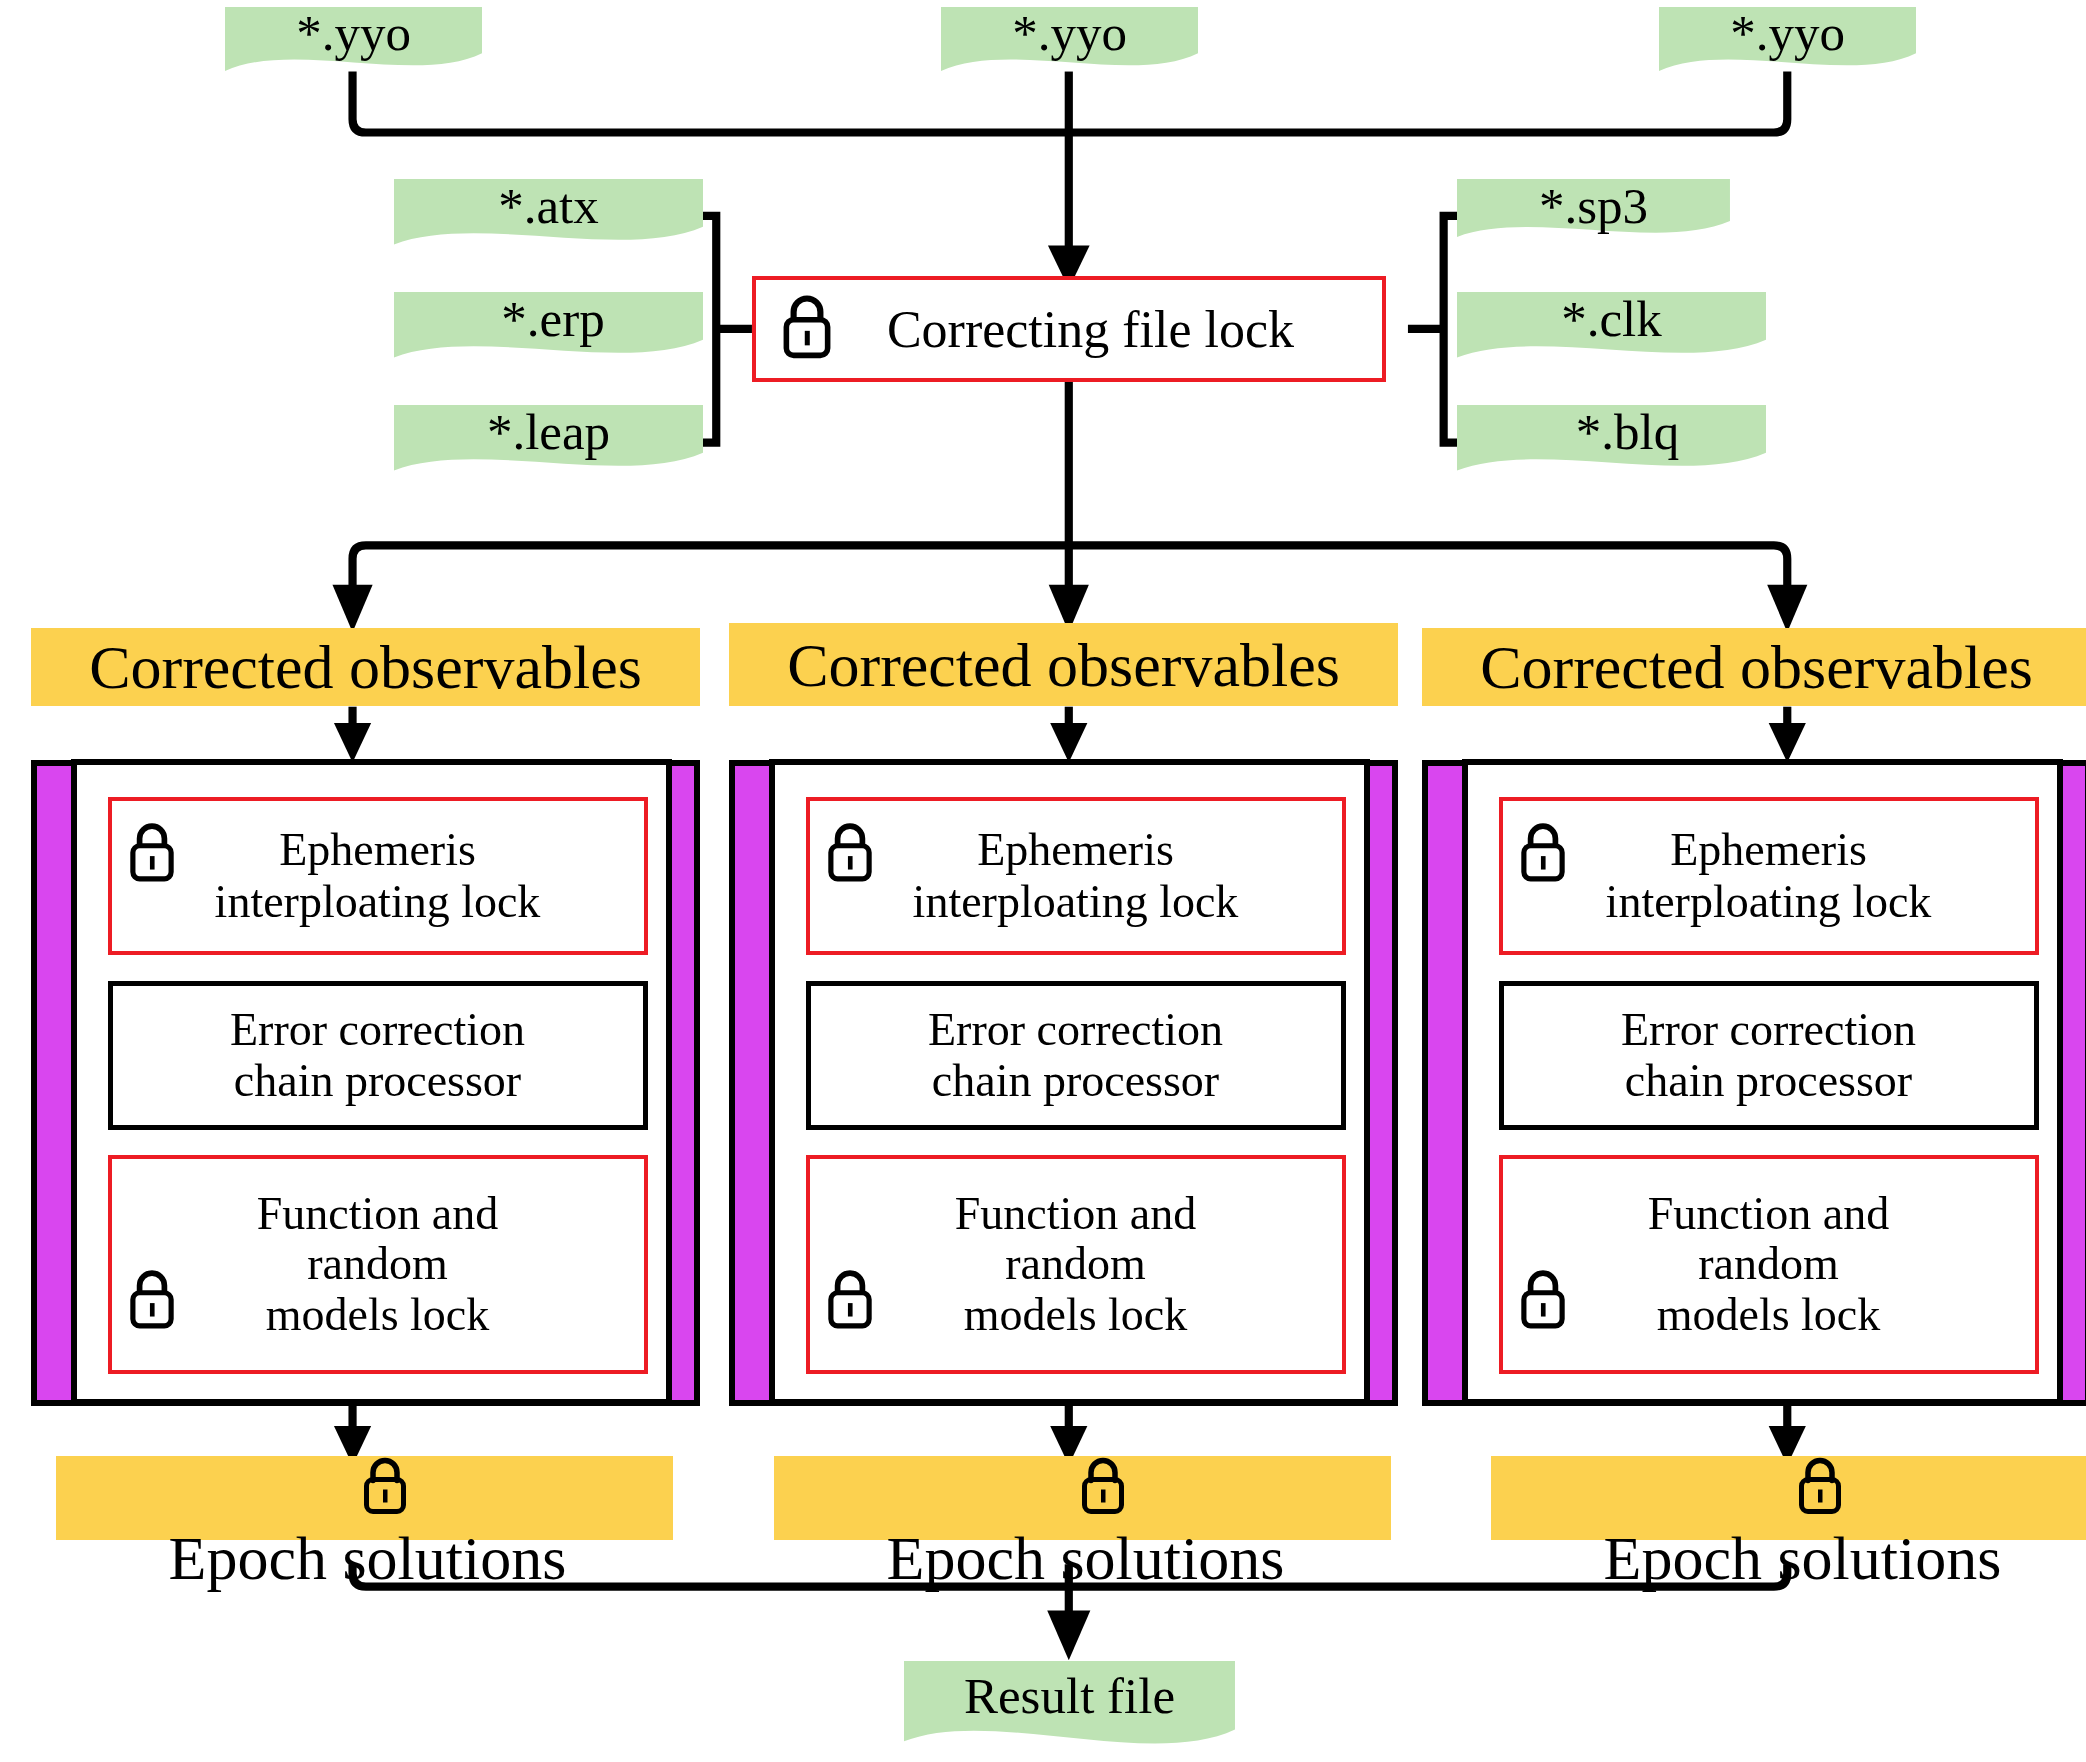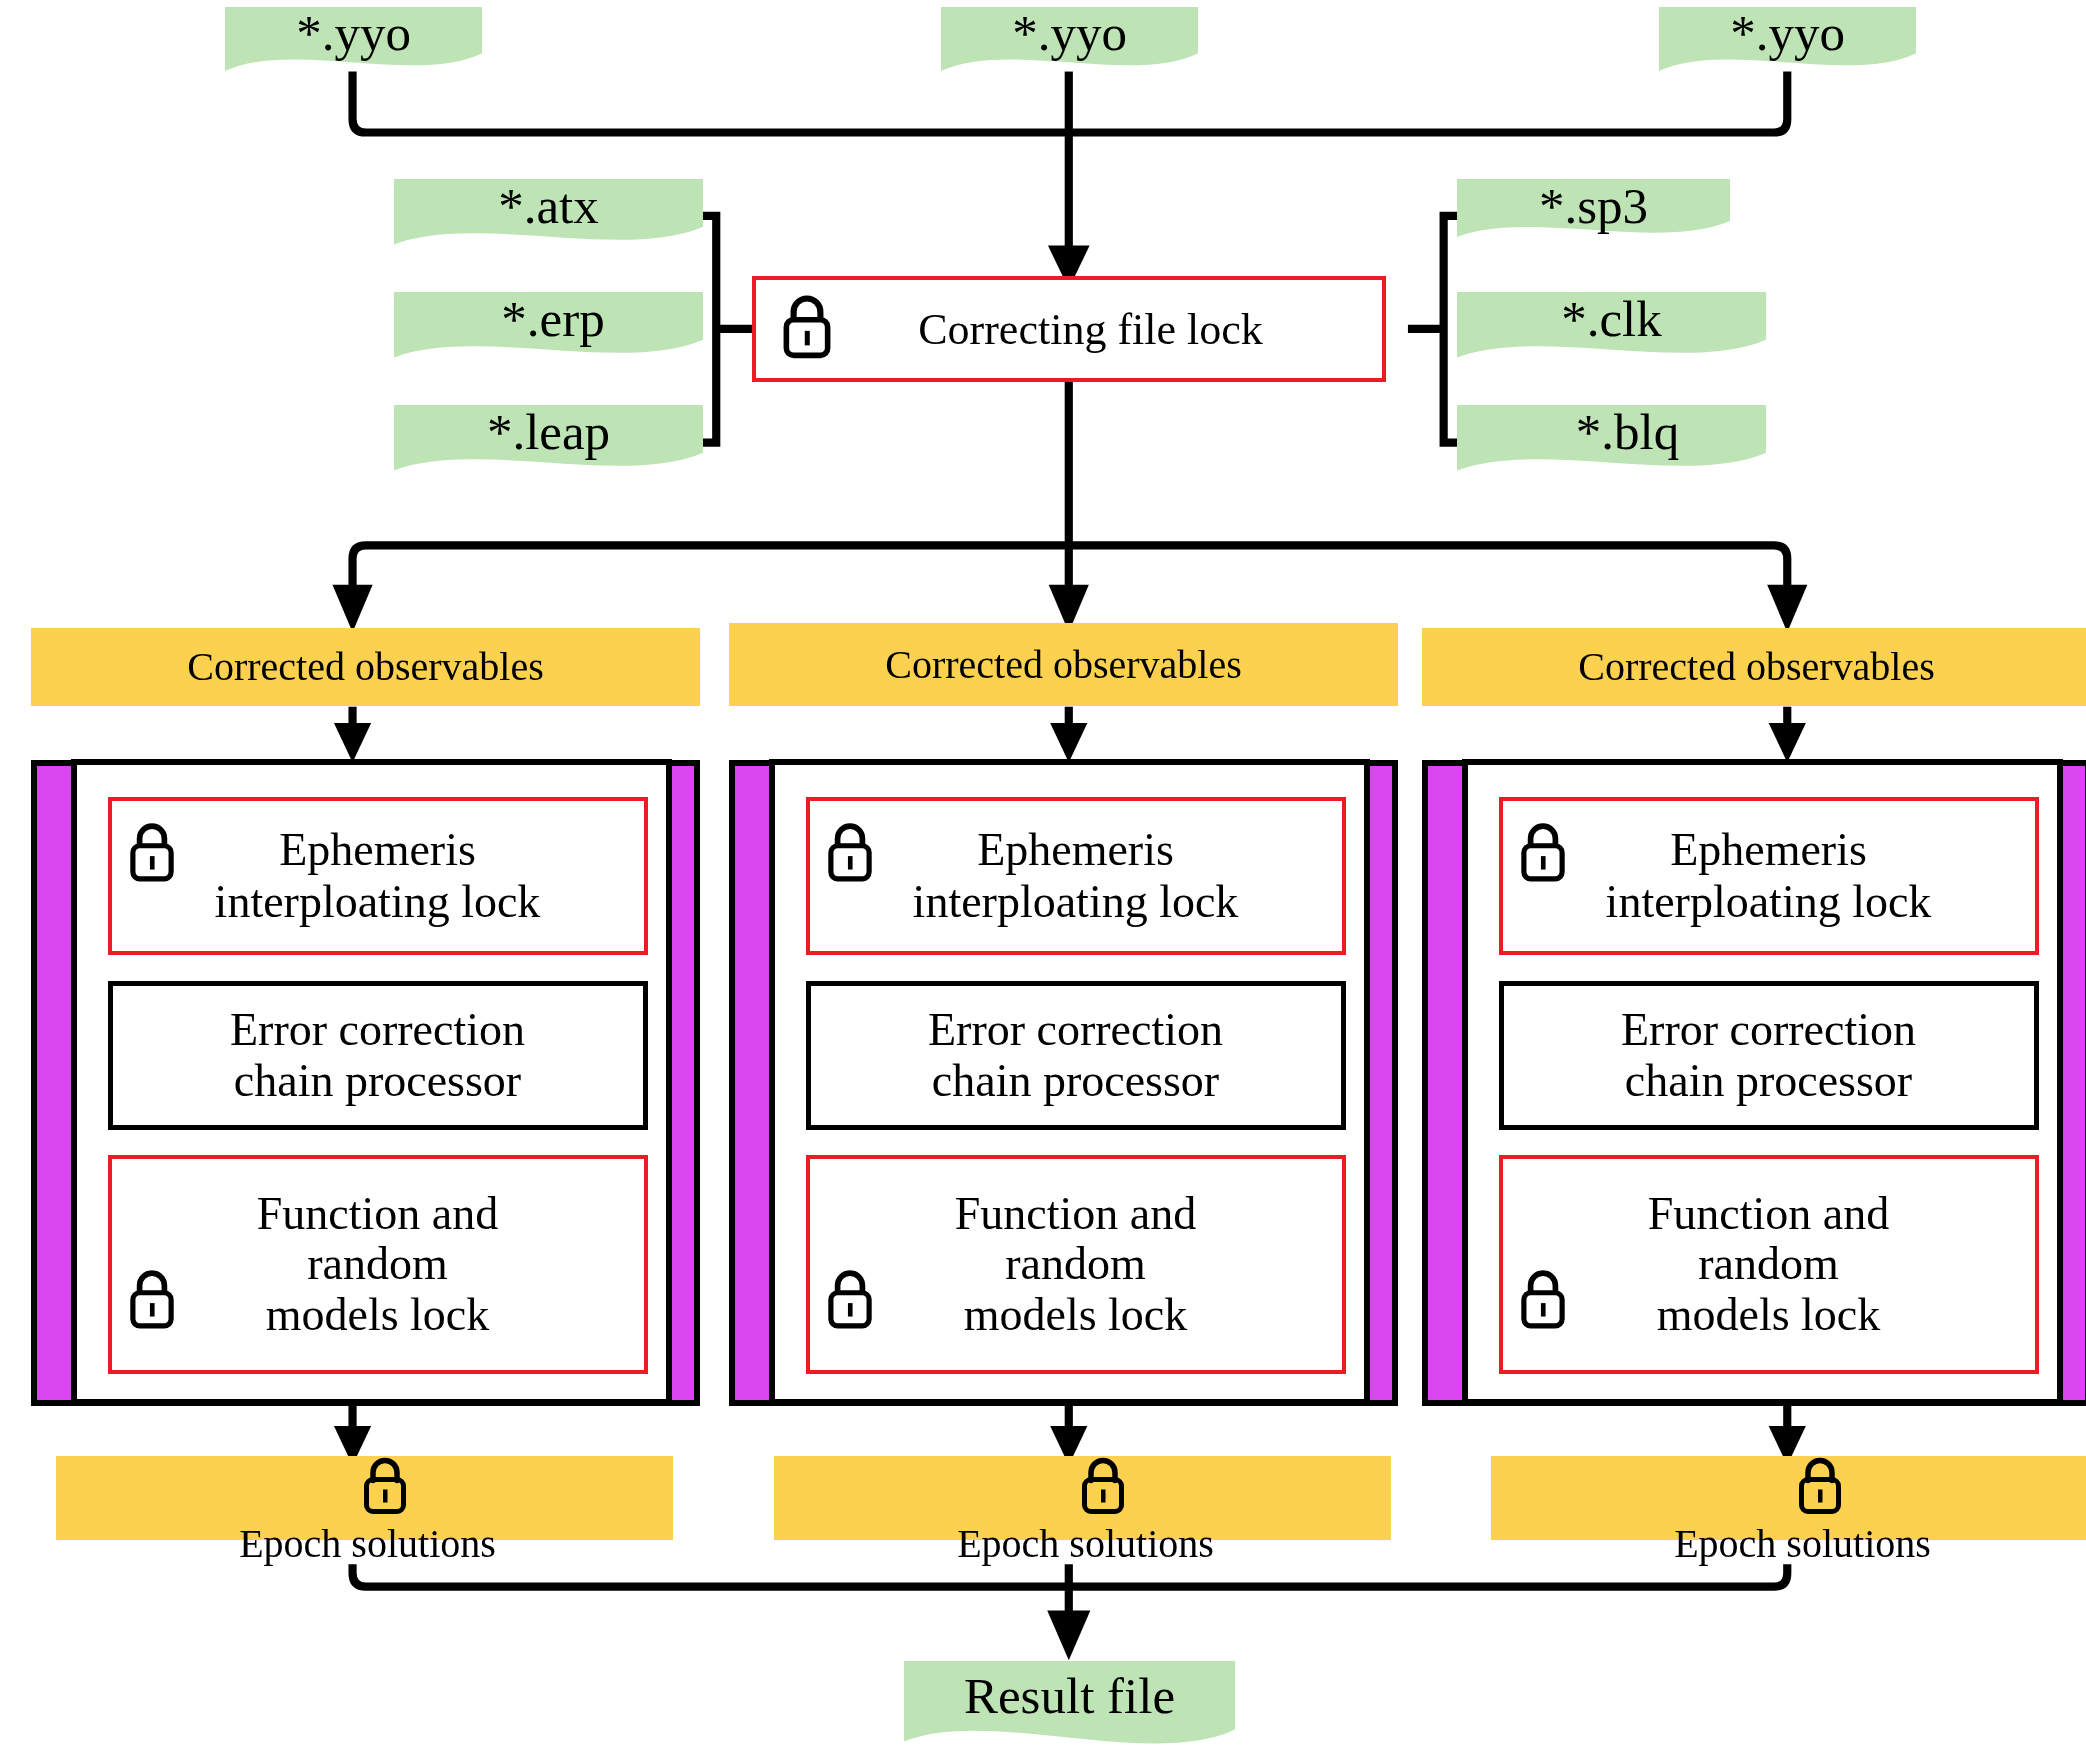--- a/index.html
+++ b/index.html
@@ -12,21 +12,21 @@
   
   .filebox{position:absolute;box-sizing:border-box;}
   .filebox .wave{position:absolute;inset:0;}
   .filebox .lbl{position:absolute;left:0;right:0;top:0;
       display:flex;align-items:center;justify-content:center;
       font-size:51px;color:#000;line-height:1;z-index:2;}
 
   
   .yellowbox{position:absolute;box-sizing:border-box;background:#FCD14F;
       display:flex;align-items:center;justify-content:center;
-      font-size:40px;color:#000;line-height:1;}
+      font-size:62px;color:#000;line-height:1;}
   .yellowbox.lockrow{justify-content:flex-start;flex-direction:column;}
 
   
   .redbox{position:absolute;box-sizing:border-box;border:4.5px solid #ED1C24;background:#fff;}
   .blackbox{position:absolute;box-sizing:border-box;border:5.2px solid #000;background:#fff;}
   .boxtext{position:absolute;left:0;right:0;top:50%;transform:translateY(-50%);
       text-align:center;font-size:46px;line-height:1.10;color:#000;padding:0 4.5px;}
   .boxtext.two{line-height:1.12;}
 
   
@@ -163,21 +163,21 @@
   </div>
 
   <div class="redbox" style="left:752px;top:276px;width:634px;height:106px;display:flex;align-items:center;">
     <span class="lock lock-inline" style="position:relative;margin-left:22px;">
       <svg width="58" height="67" viewBox="0 0 52 60">
         <path d="M14 24 V16 a12 12 0 0 1 24 0 V24" fill="none" stroke="#000" stroke-width="5.5" stroke-linecap="round"></path>
         <rect x="7.5" y="23" width="37" height="32" rx="6.5" ry="6.5" fill="#fff" stroke="#000" stroke-width="5"></rect>
         <rect x="24" y="33" width="4.5" height="13" fill="#000"></rect>
       </svg>
     </span>
-    <span style="flex:1;text-align:center;font-size:44px;padding-right:37px;">Correcting file lock</span>
+    <span style="flex:1;text-align:center;font-size:52px;padding-right:37px;">Correcting file lock</span>
   </div>
 
   <div class="yellowbox" style="left:31px;top:628px;width:669px;height:78px;">
     <span>Corrected observables</span>
   </div>
   <div class="yellowbox" style="left:729px;top:623px;width:669px;height:83px;">
     <span>Corrected observables</span>
   </div>
   <div class="yellowbox" style="left:1422px;top:628px;width:669px;height:78px;">
     <span>Corrected observables</span>

